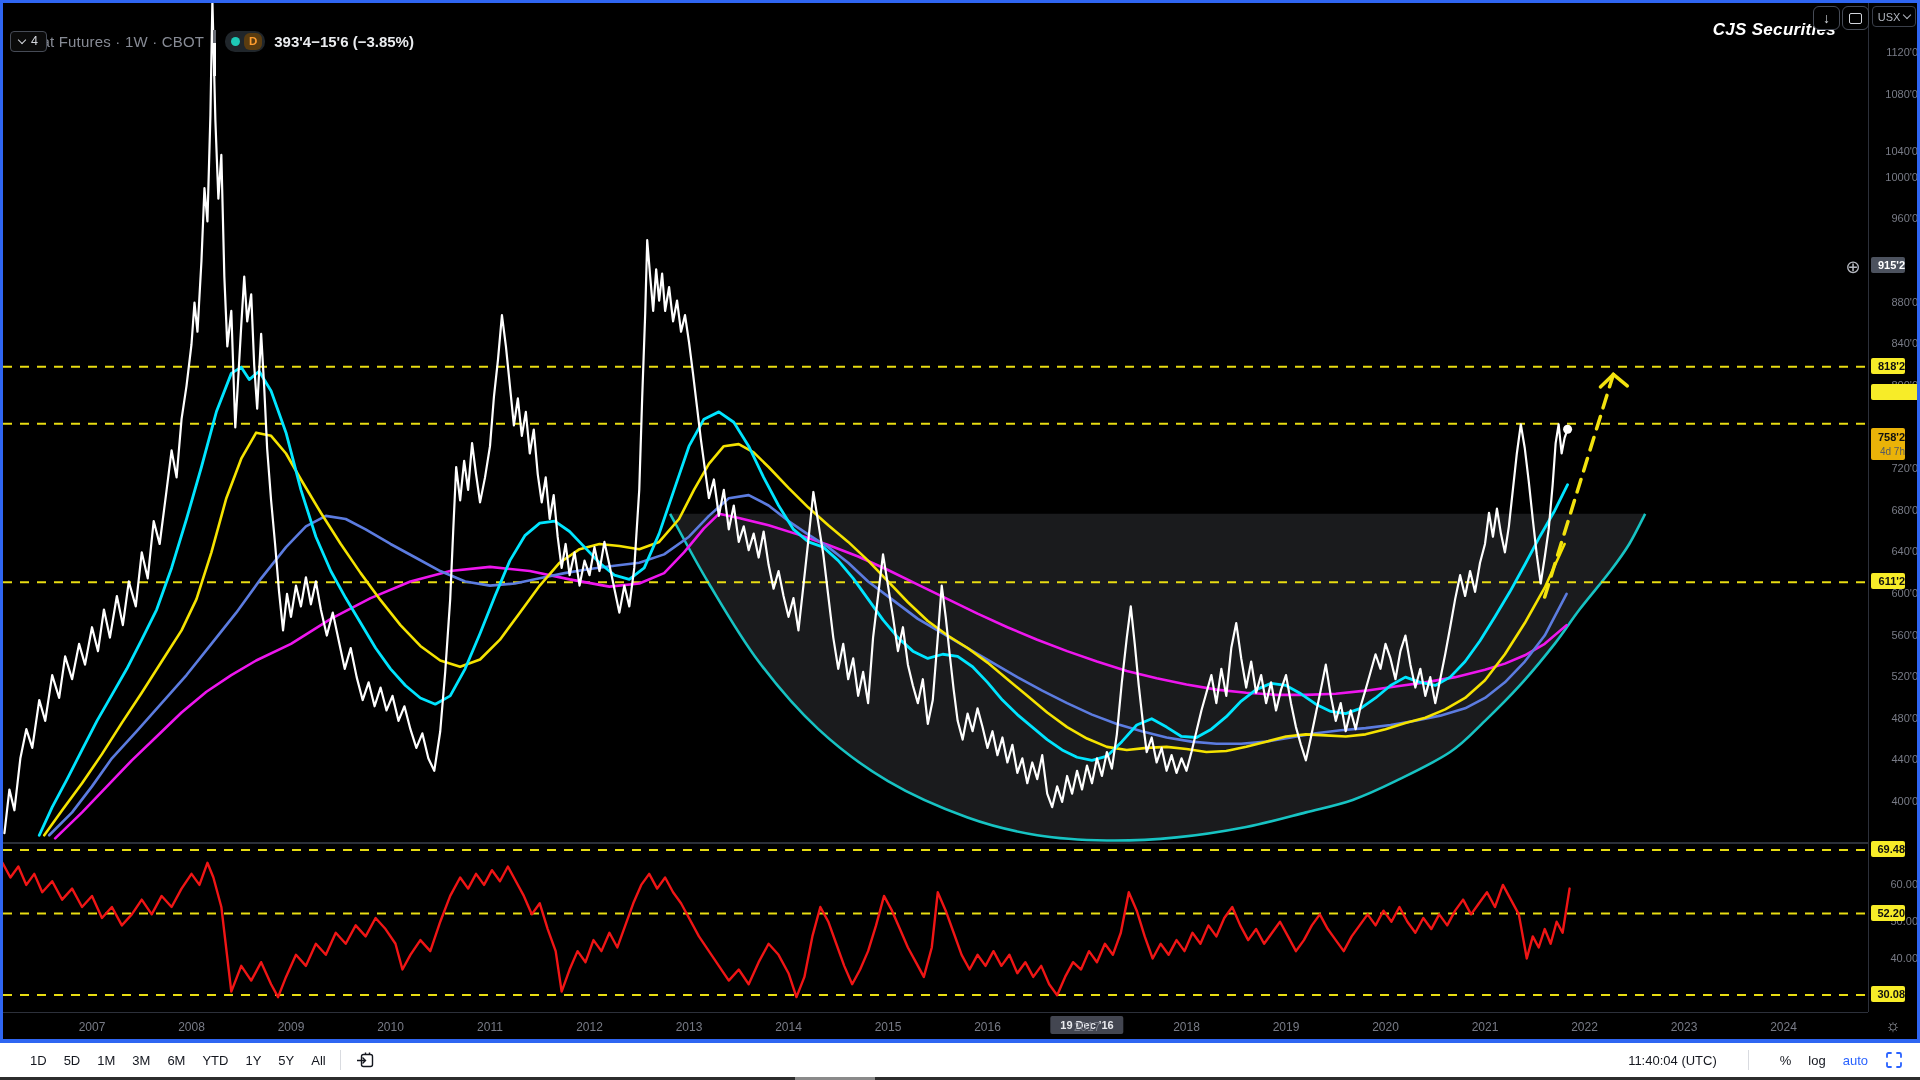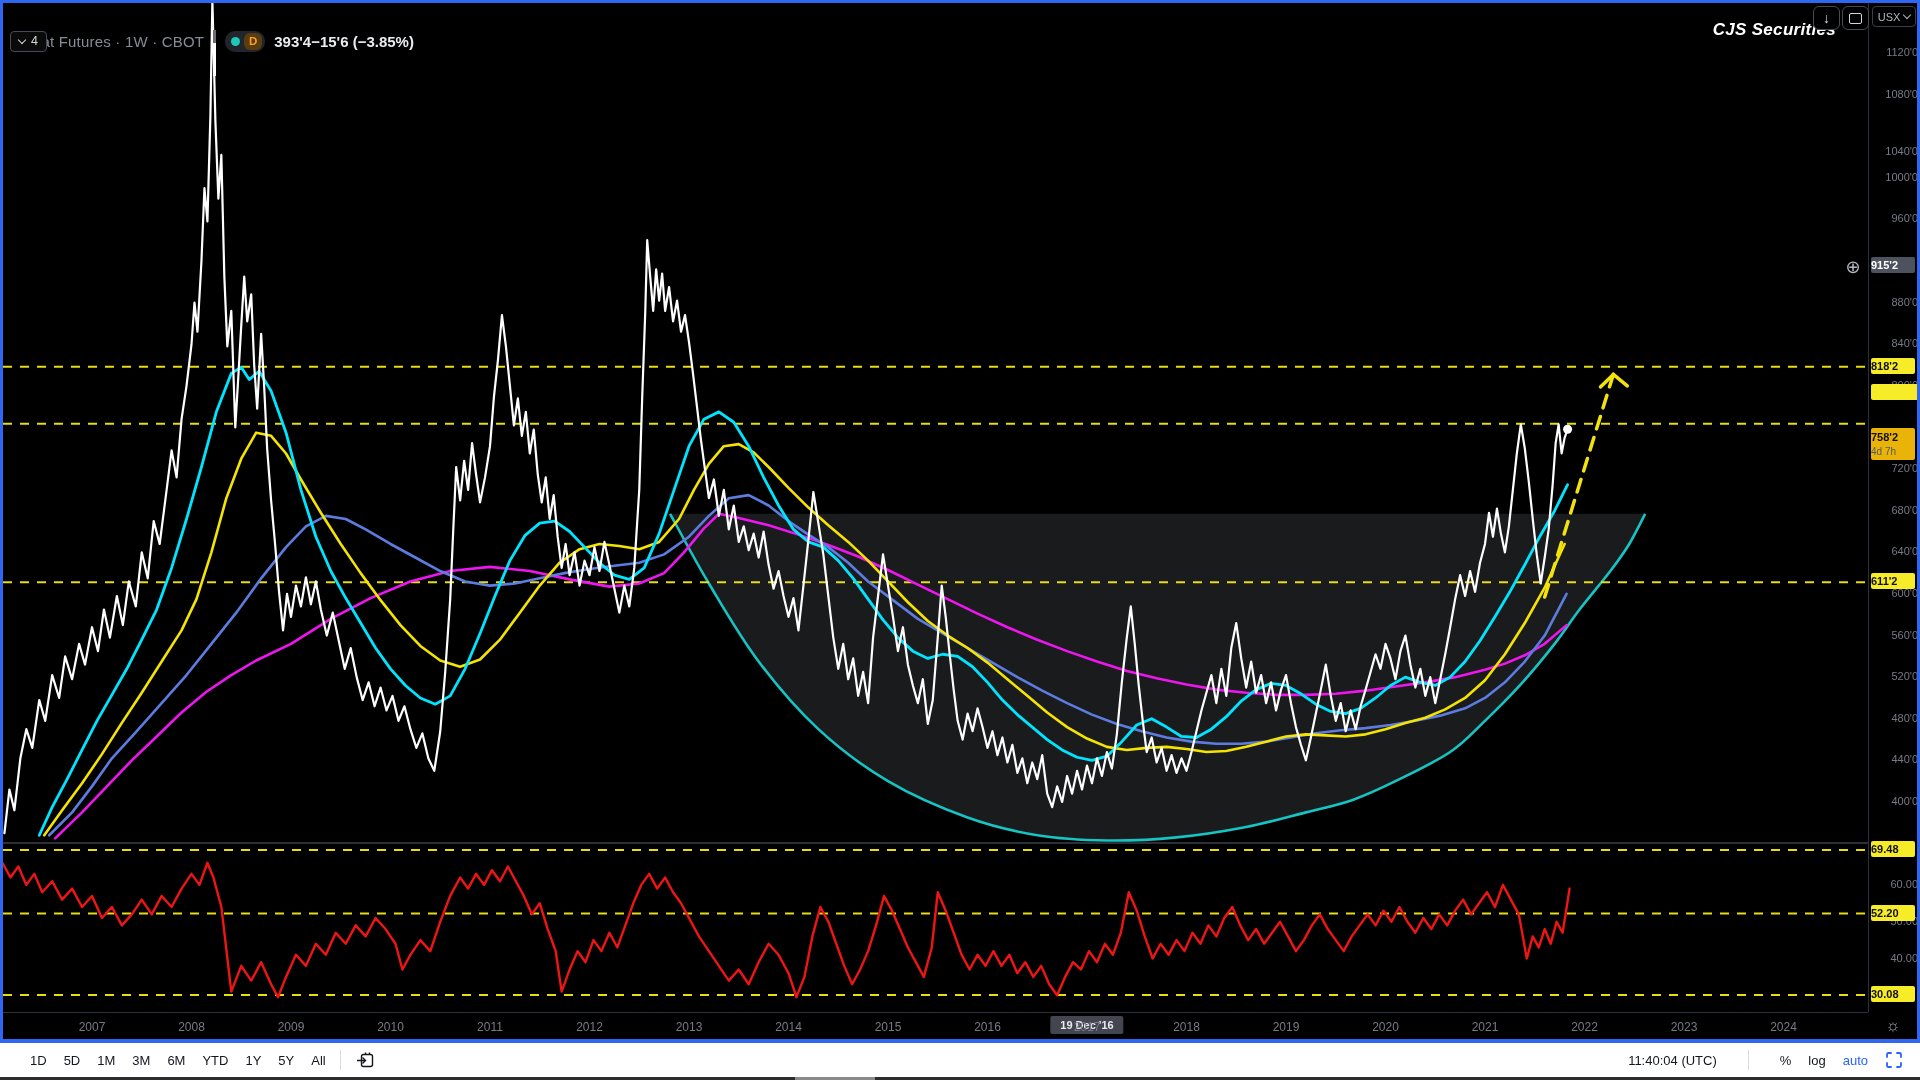--- a/index.html
+++ b/index.html
@@ -10,21 +10,21 @@
   #b-left{left:0;top:0;width:3px;height:1043px;}
   #b-right{left:1917px;top:0;width:3px;height:1043px;}
   #b-mid{left:0;top:1039px;width:1920px;height:4px;}
 
   #chart{position:absolute;left:0;top:0;z-index:1;}
 
   
   #price-axis{position:absolute;left:1868px;top:0;width:49px;height:1012px;background:#000;
               border-left:1px solid #2c303a;z-index:10;}
   .tick{position:absolute;left:0;width:100%;text-align:right;font-size:11px;color:#787b86;}
-  .axis-badge{position:absolute;left:2px;width:44px;text-align:left;font-size:11px;font-weight:700;
+  .axis-badge{position:absolute;left:2px;width:34px;text-align:right;font-size:11px;font-weight:700;
               border-radius:2px;padding:2px 0;z-index:5;}
   .axis-badge.yellow{background:#f7ec28;color:#101010;}
   .axis-badge.gray{background:#4c525e;color:#fff;}
   .axis-badge.white{background:#eab308;color:#101010;line-height:1.3;}
   .axis-badge .sub{display:block;font-weight:400;font-size:10px;color:#565b63;}
   #usx-pill{position:absolute;left:3px;top:6px;width:42px;height:19px;border:1px solid #3a3f4a;
             border-radius:4px;color:#b2b6bf;font-size:11px;display:flex;align-items:center;
             justify-content:center;gap:4px;background:#000;}
   .chev{width:5px;height:5px;border-right:1.5px solid currentColor;border-bottom:1.5px solid currentColor;
         transform:rotate(45deg);margin-top:-3px;}

